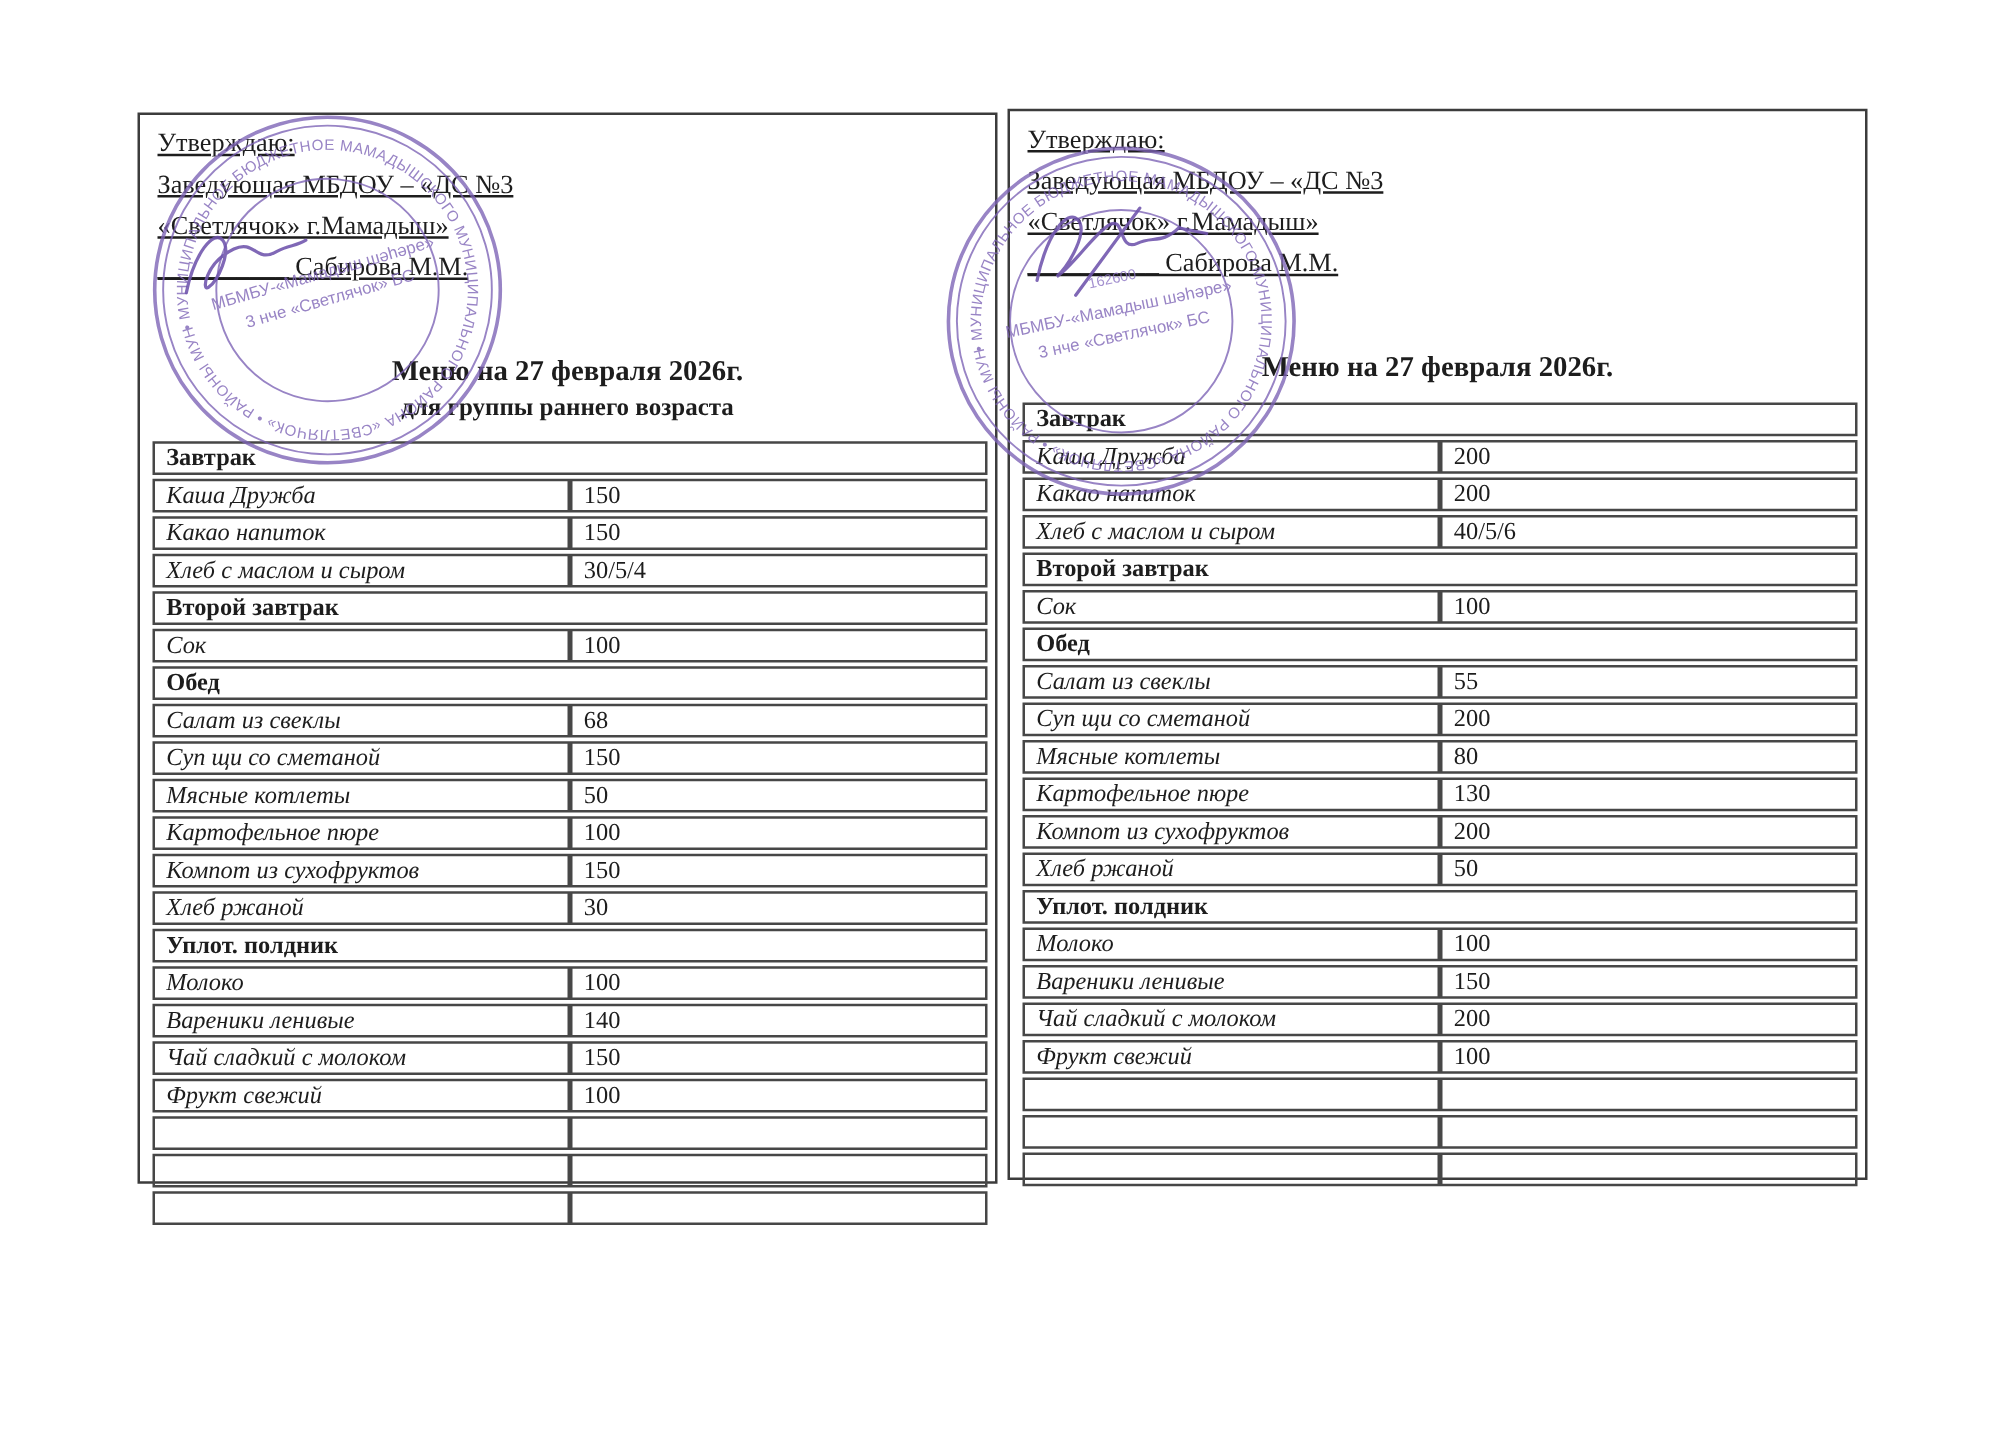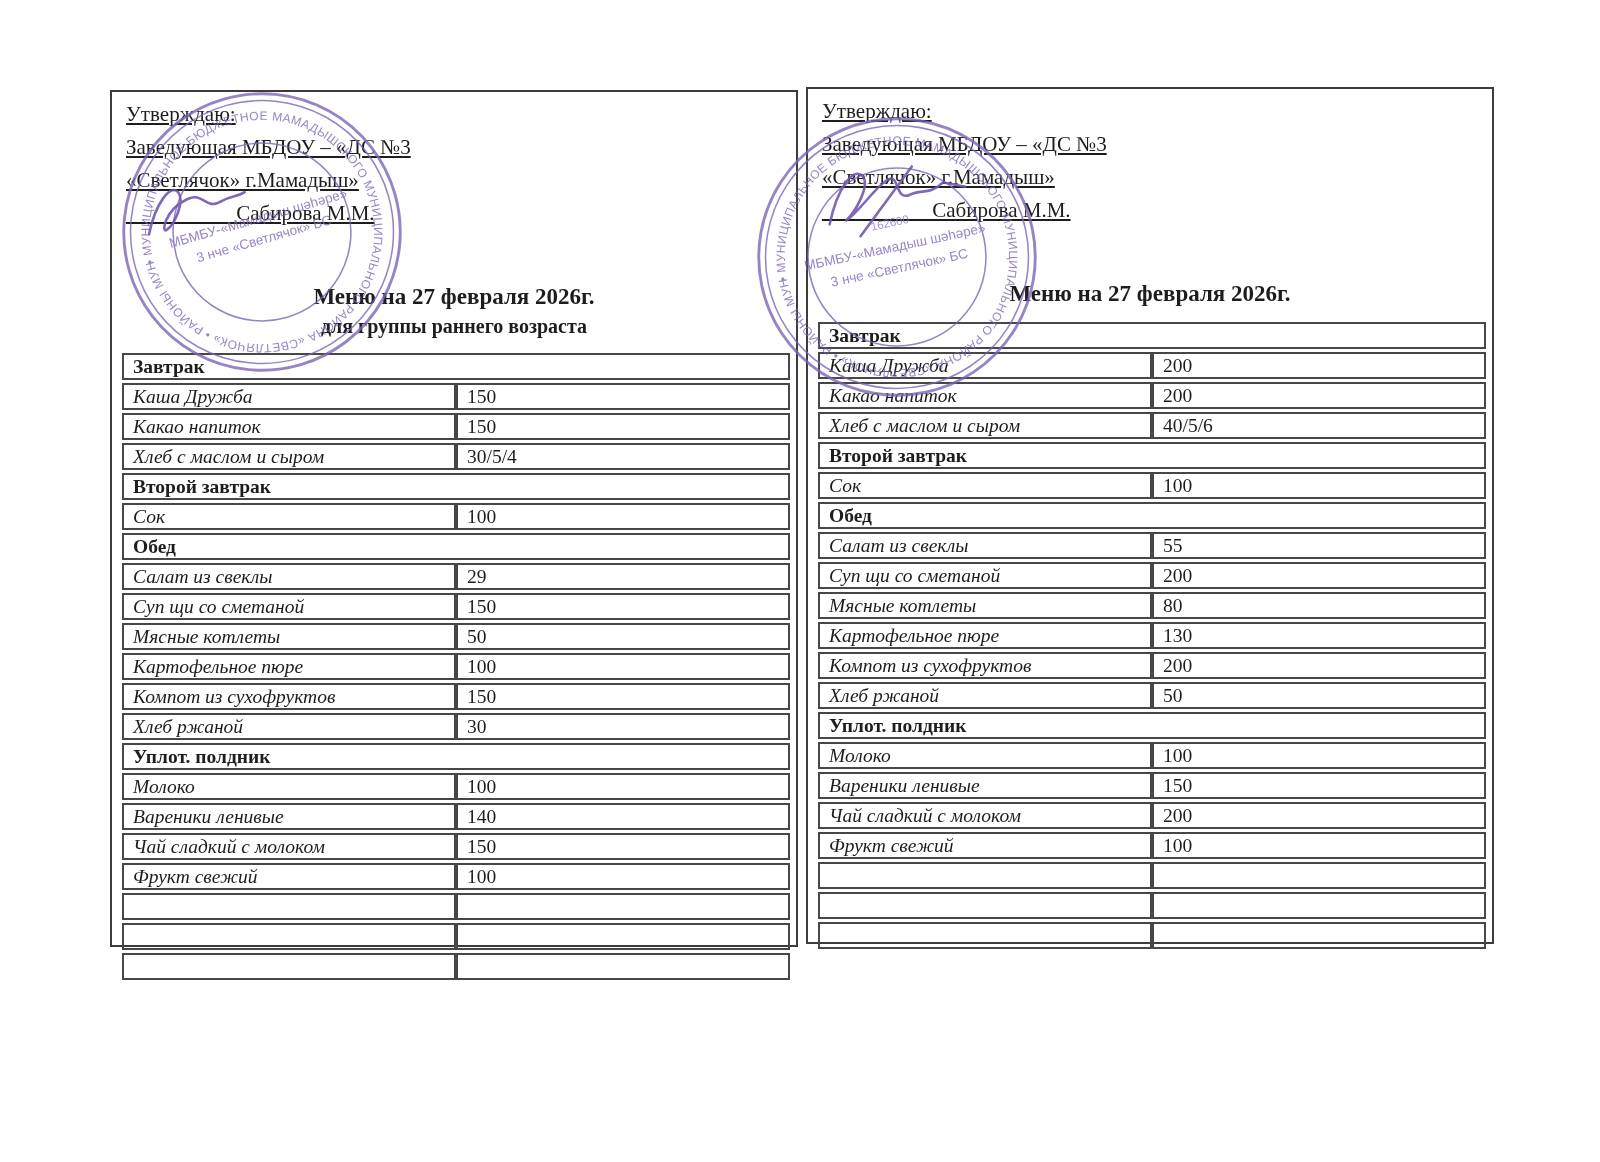--- a/index.html
+++ b/index.html
@@ -110,21 +110,21 @@
           </tr>
           <tr>
             <td class="dish">Сок</td>
             <td class="amount">100</td>
           </tr>
           <tr>
             <td colspan="2" class="section">Обед</td>
           </tr>
           <tr>
             <td class="dish">Салат из свеклы</td>
-            <td class="amount">29</td>
+            <td class="amount">68</td>
           </tr>
           <tr>
             <td class="dish">Суп щи со сметаной</td>
             <td class="amount">150</td>
           </tr>
           <tr>
             <td class="dish">Мясные котлеты</td>
             <td class="amount">50</td>
           </tr>
           <tr>

